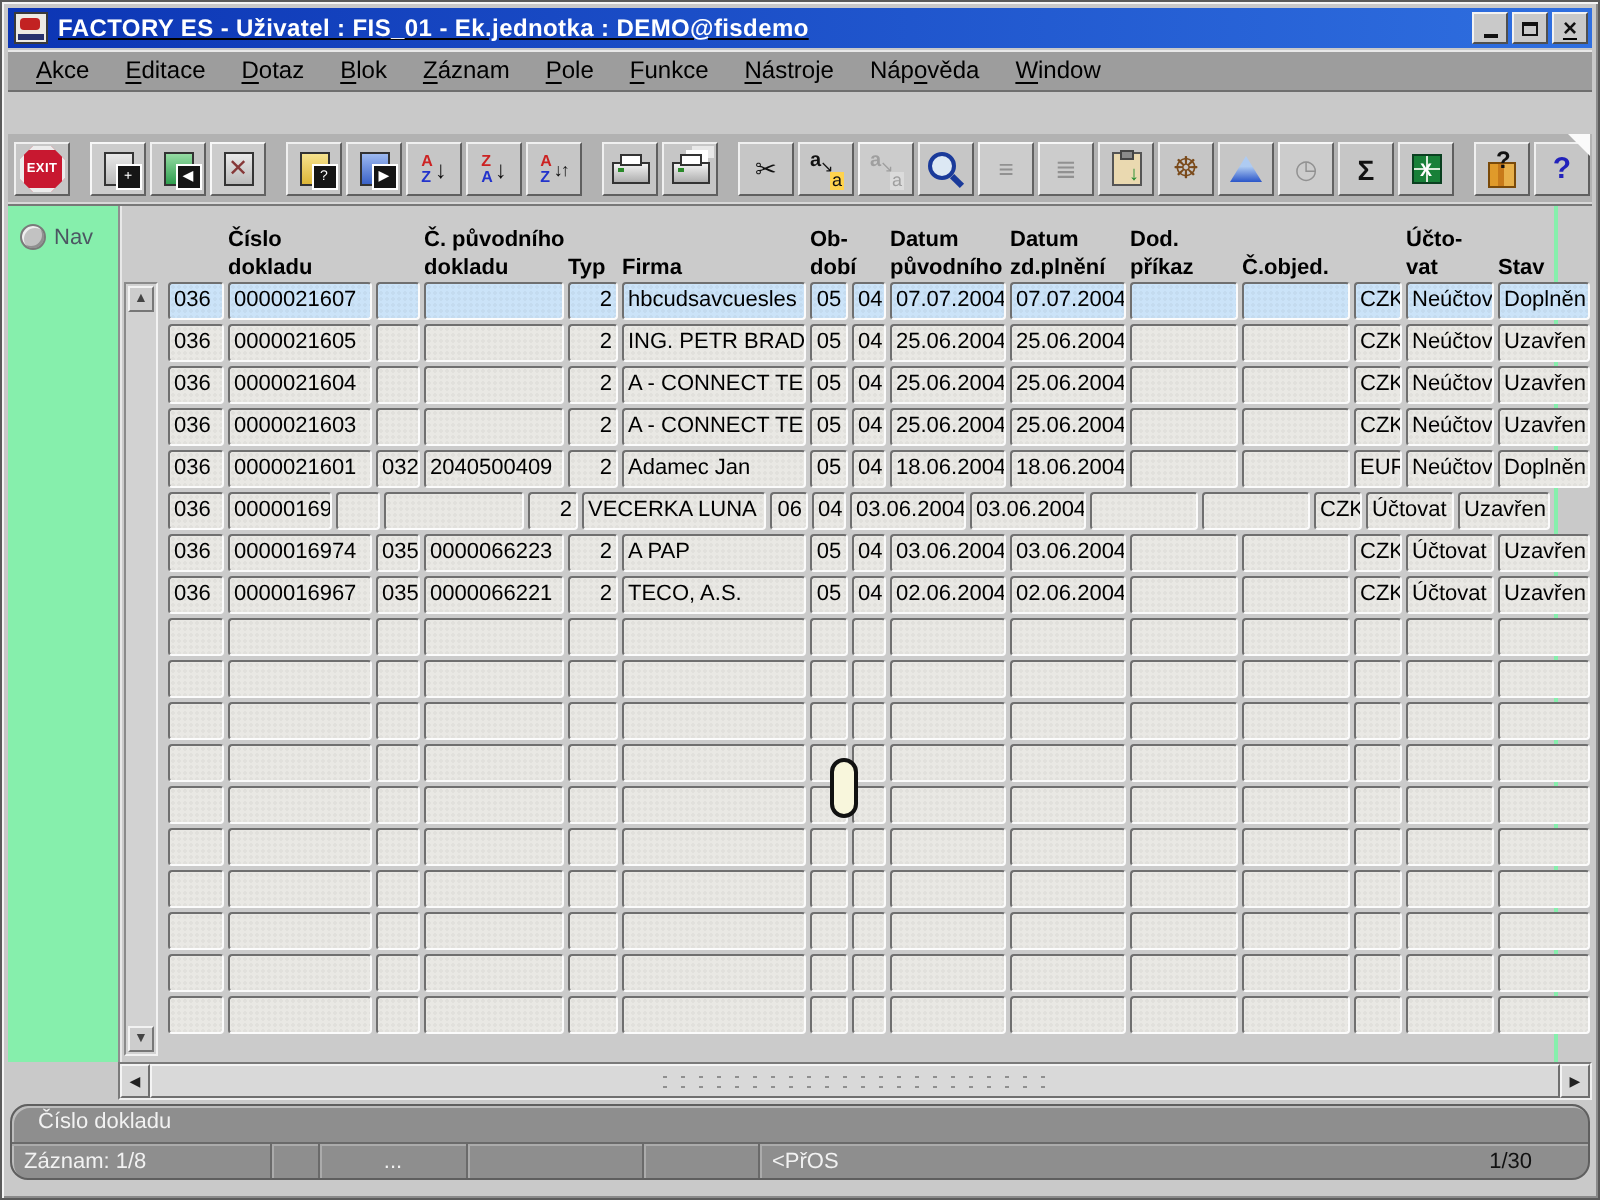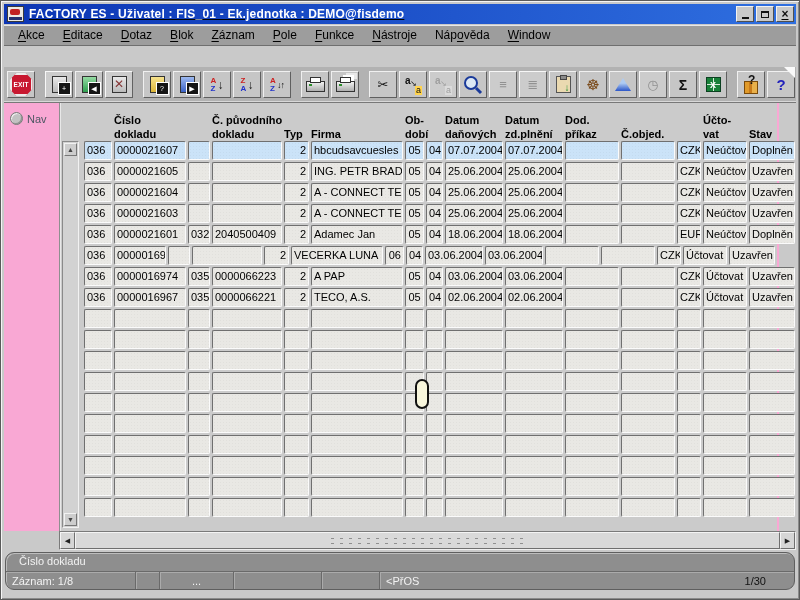--- a/index.html
+++ b/index.html
@@ -88,21 +88,21 @@
   .ic-prism{width:16px;height:13px;background:linear-gradient(#aecbf2 0 40%,#2a55c8);clip-path:polygon(50% 0,100% 100%,0 100%);}
   .ic-xl{width:15px;height:15px;background:#188038;border:1px solid #0a4020;color:#fff;font-weight:bold;font-size:9px;
     display:flex;align-items:center;justify-content:center;box-sizing:border-box;
     background-image:linear-gradient(90deg,transparent 45%,#d9ead9 45% 55%,transparent 55%),linear-gradient(transparent 45%,#d9ead9 45% 55%,transparent 55%);}
   .ic-books{width:12px;height:11px;margin-top:6px;display:inline-block;border:1px solid #7a4a0a;
     background:linear-gradient(90deg,#e09a2a 0 4px,#c87a1a 4px 7px,#e8b04a 7px);}
   .qmark{position:absolute;top:1px;left:10px;font-weight:bold;font-size:12px;color:#111;}
   .qbig{font-size:15px;font-weight:bold;color:#2222bb;}
 
   
-  .content{position:absolute;left:3px;right:20px;top:102px;height:428px;background:#f9a8d4;}
+  .content{position:absolute;left:3px;right:20px;top:102px;height:428px;background:#86efac;}
   .navlabel{position:absolute;left:6px;top:9px;display:flex;align-items:center;color:#4c5662;font-size:11px;}
   .navcircle{width:11px;height:11px;border-radius:50%;border:1px solid #7a7a7a;background:#c2c2c2;
     box-shadow:inset 1px 1px 0 #efefef, inset -1px -1px 0 #909090;margin-right:4px;}
   .gridwrap{position:absolute;left:55px;top:0;right:2px;bottom:0;background:#cbcbcb;border-left:1px solid #8f8f8f;
     box-shadow:inset 1px 0 0 #e8e8e8;}
   .gridheader{display:flex;gap:2px;margin-left:24px;padding-top:3px;height:35px;}
   .hcell{display:flex;flex-direction:column;justify-content:flex-end;font-weight:bold;font-size:11px;color:#000;
     white-space:nowrap;overflow:visible;flex:0 0 auto;}
   .hcell div{height:14px;line-height:14px;}
   .gridbody{margin-left:24px;}
@@ -317,21 +317,21 @@
           <div class="hcell" style="width: 19px;">
             <div>Ob-</div>
             <div>dobí</div>
           </div>
           <div class="hcell" style="width: 17px;">
             <div></div>
             <div></div>
           </div>
           <div class="hcell" style="width: 58px;">
             <div>Datum</div>
-            <div>daňových</div>
+            <div>původního</div>
           </div>
           <div class="hcell" style="width: 58px;">
             <div>Datum</div>
             <div>zd.plnění</div>
           </div>
           <div class="hcell" style="width: 54px;">
             <div>Dod.</div>
             <div>příkaz</div>
           </div>
           <div class="hcell" style="width: 54px;">

